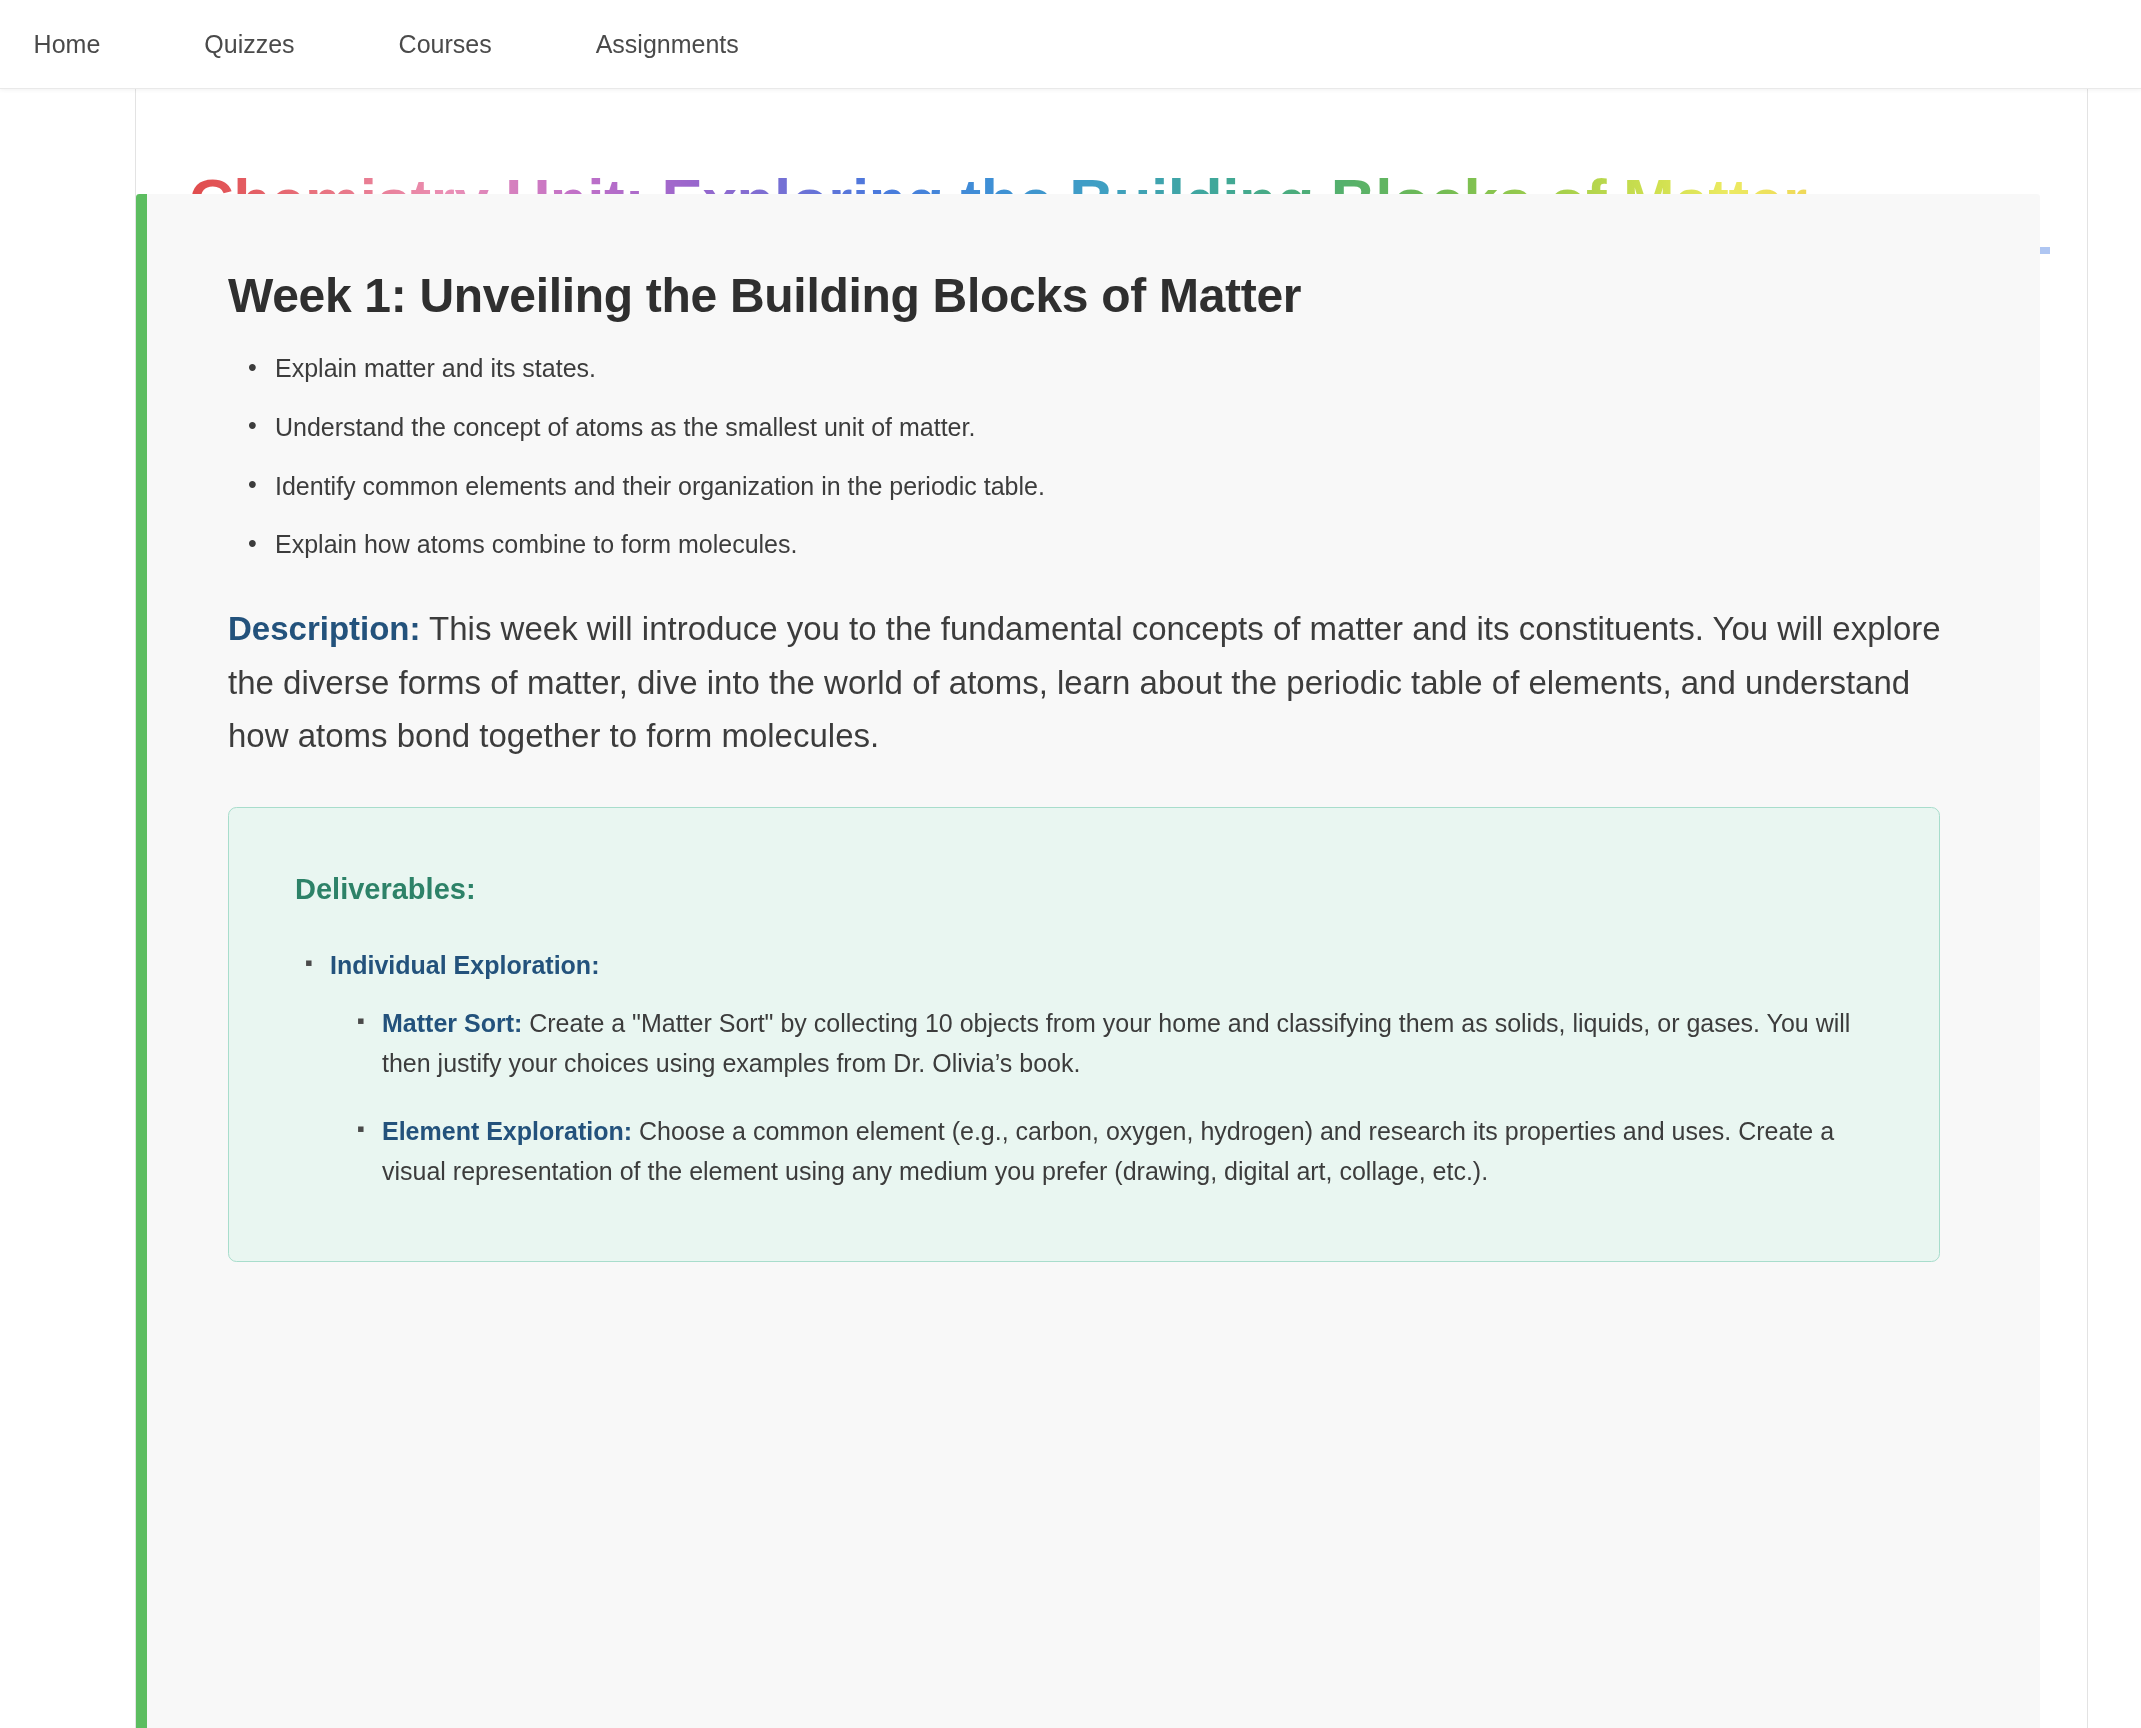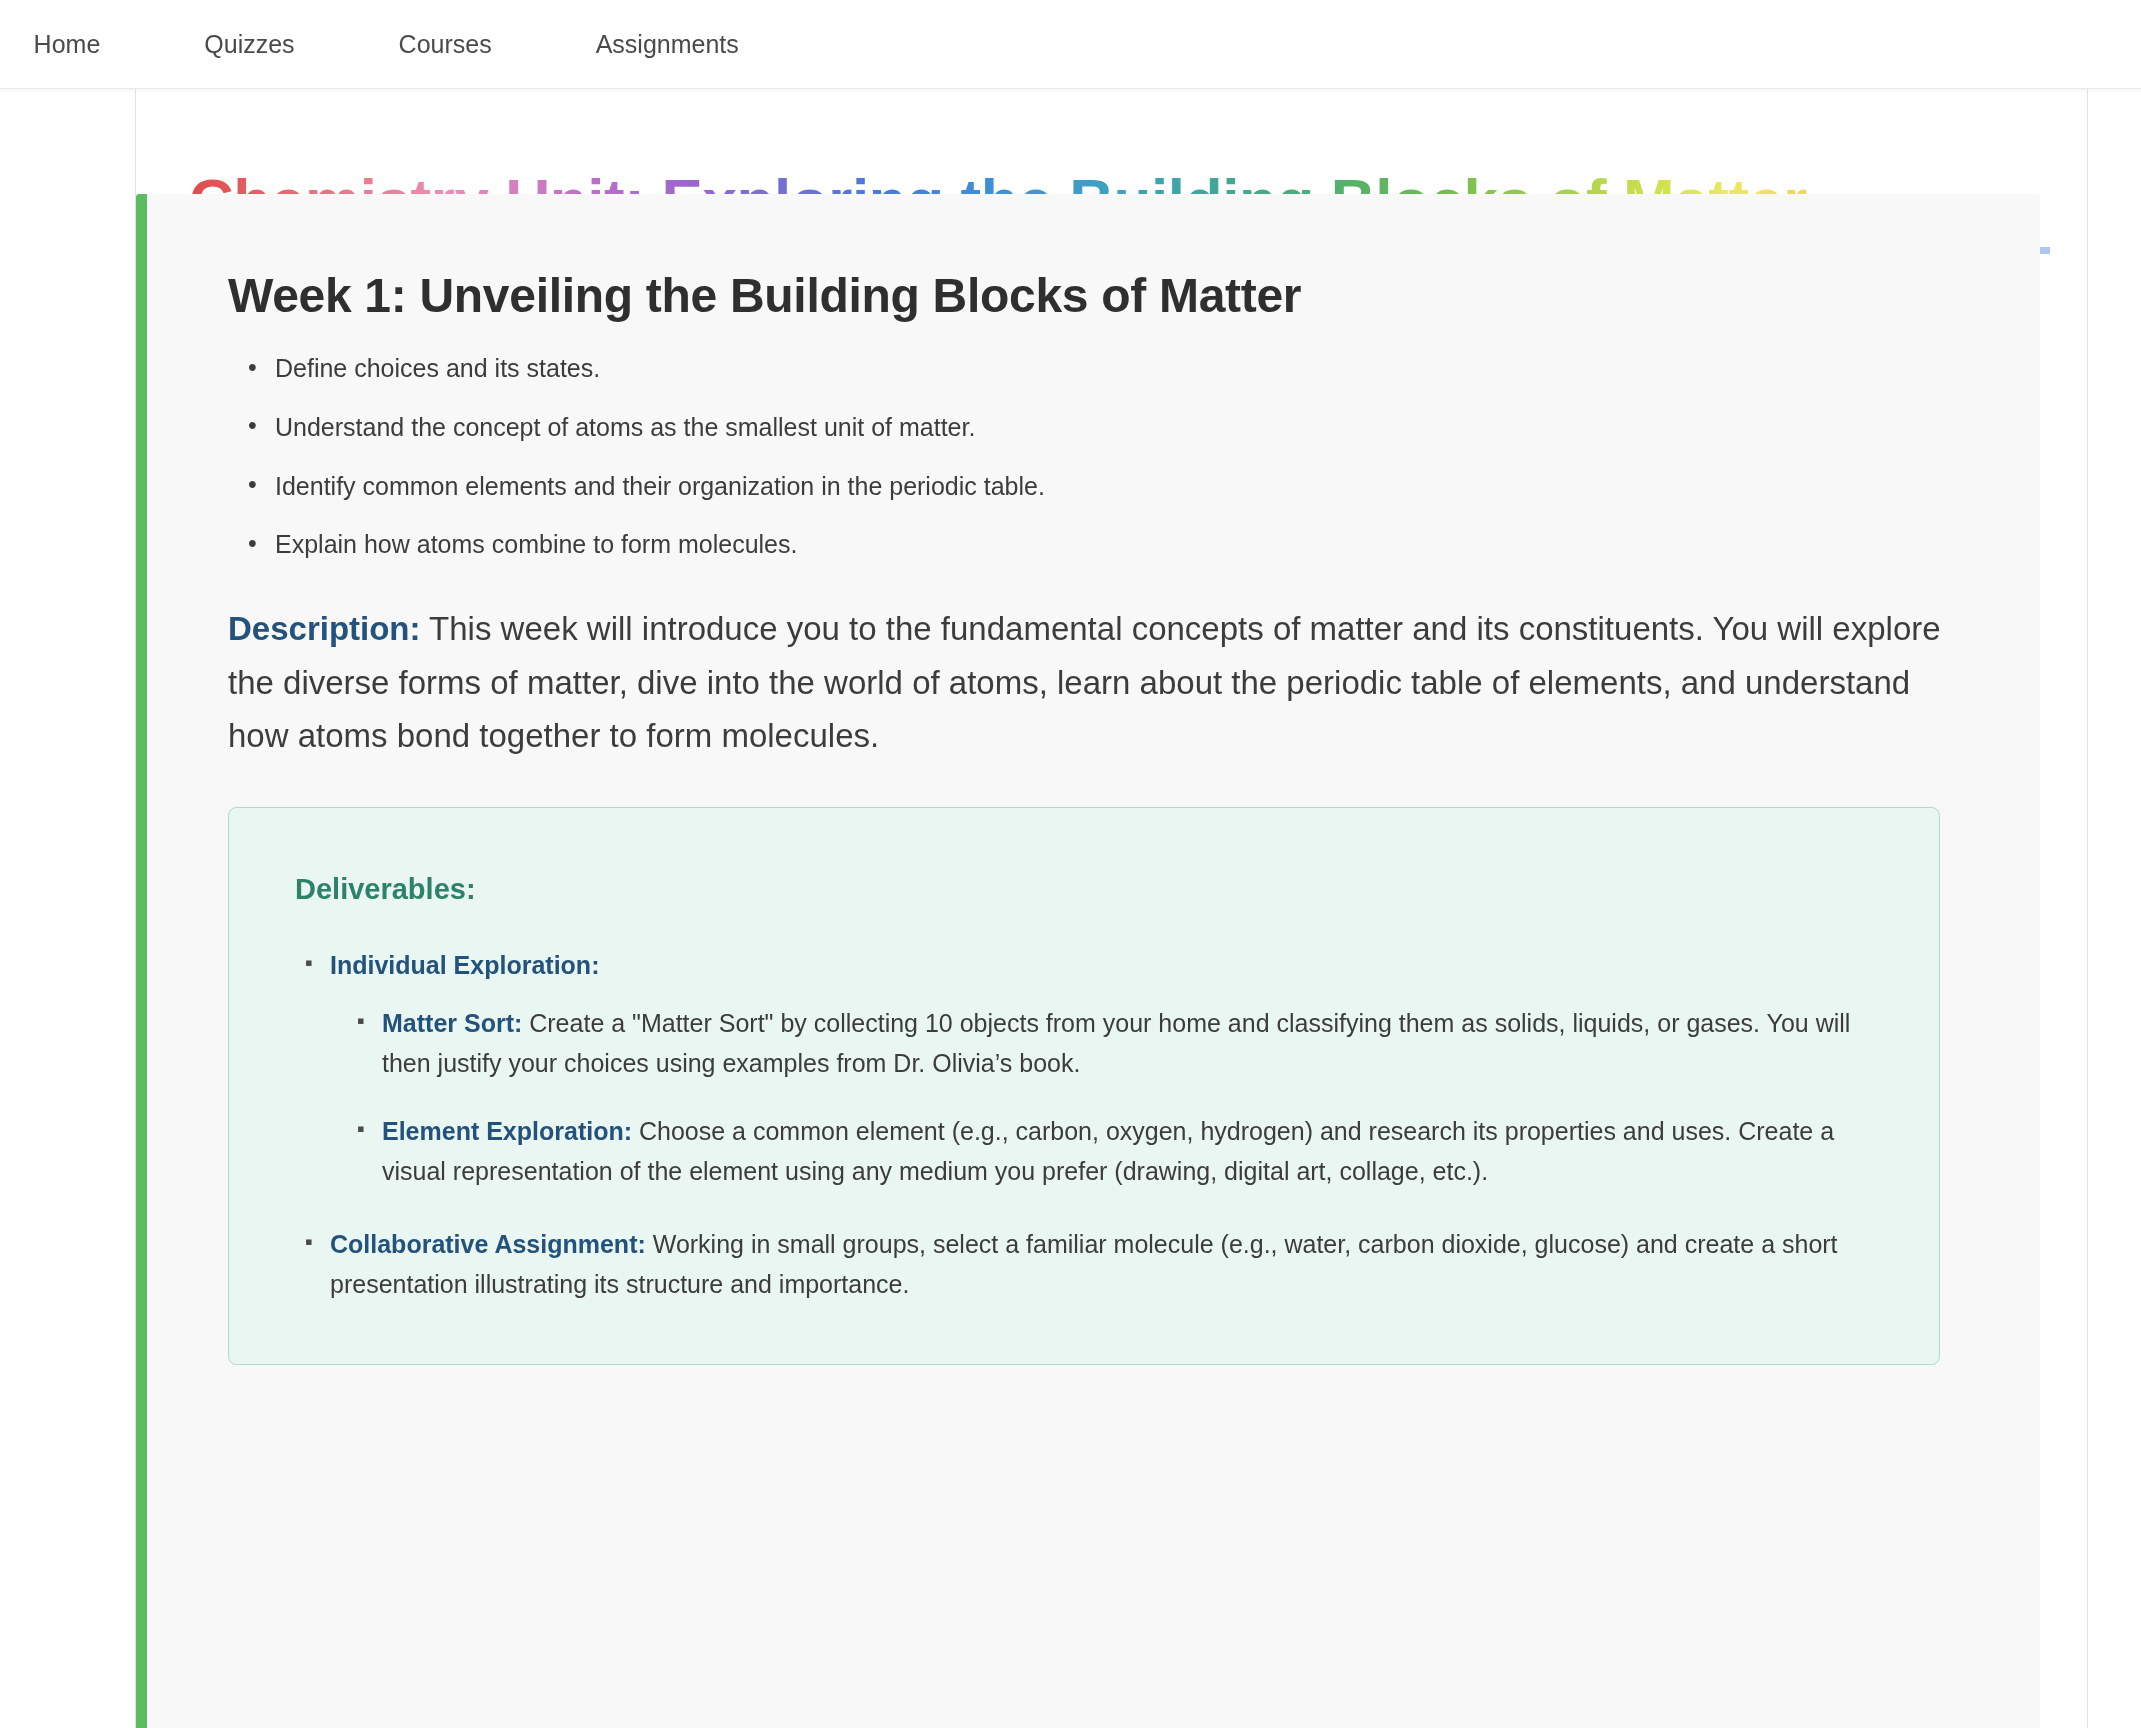--- a/index.html
+++ b/index.html
@@ -242,39 +242,38 @@
 
     <h1 id="unit-title">Chemistry Unit: Exploring the Building Blocks of Matter</h1>
     <div id="title-rule"></div>
 
     <div id="week-card">
 
       <h2 id="week-heading">Week 1: Unveiling the Building Blocks of Matter</h2>
 
 
       <ul id="objectives-list">
-        <li><span>Define choices and its states.</span></li>
+        <li><span>Explain matter and its states.</span></li>
         <li><span>Understand the concept of atoms as the smallest unit of matter.</span></li>
         <li><span>Identify common elements and their organization in the periodic table.</span></li>
         <li><span>Explain how atoms combine to form molecules.</span></li>
       </ul>
 
       <p id="description-para"><span class="lbl-blue">Description:</span><span> This week will introduce you to the fundamental concepts of matter and its constituents. You will explore the diverse forms of matter, dive into the world of atoms, learn about the periodic table of elements, and understand how atoms bond together to form molecules.</span></p>
 
       <div id="deliverables-box">
         <h4 id="deliverables-heading">Deliverables:</h4>
 
         <ul id="deliverables-list">
           <li>
             <span class="lbl-blue">Individual Exploration:</span>
             <ul class="inner-list">
               <li><span class="lbl-blue">Matter Sort:</span><span> Create a "Matter Sort" by collecting 10 objects from your home and classifying them as solids, liquids, or gases. You will then justify your choices using examples from Dr. Olivia’s book.</span></li>
               <li><span class="lbl-blue">Element Exploration:</span><span> Choose a common element (e.g., carbon, oxygen, hydrogen) and research its properties and uses. Create a visual representation of the element using any medium you prefer (drawing, digital art, collage, etc.).</span></li>
             </ul>
           </li>
-          <li class="gap-top"><span class="lbl-blue">Collaborative Assignment:</span><span> Working in small groups, select a familiar molecule (e.g., water, carbon dioxide, glucose) and create a short presentation illustrating its structure and importance.</span></li>
         </ul>
       </div>
 
     </div>
   </div>
 </div>
 
 
 </body></html>

